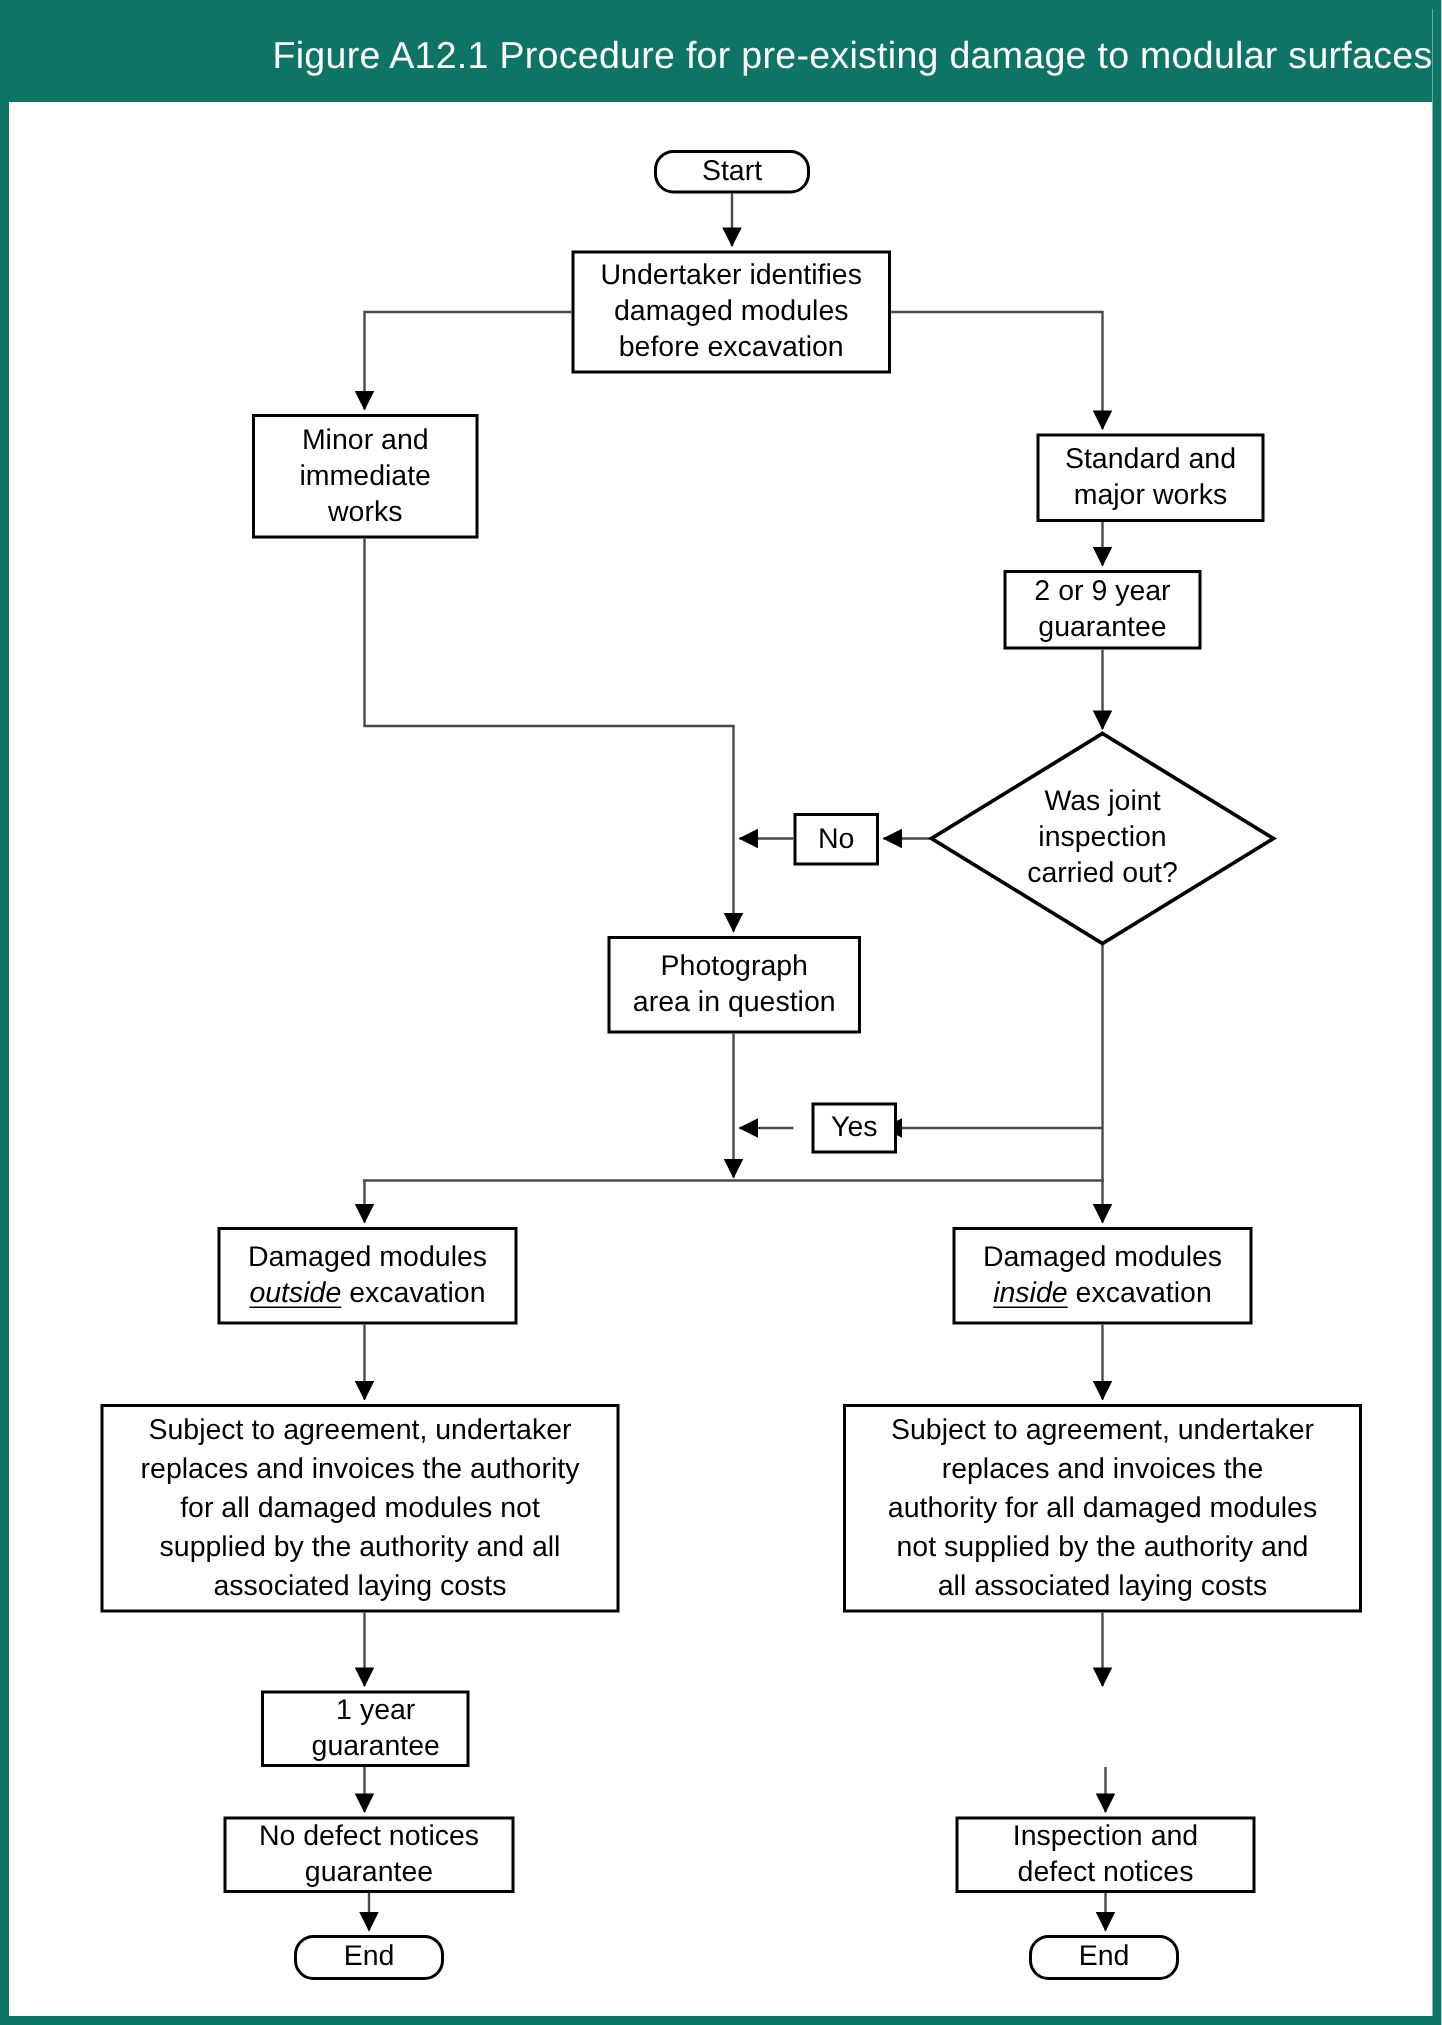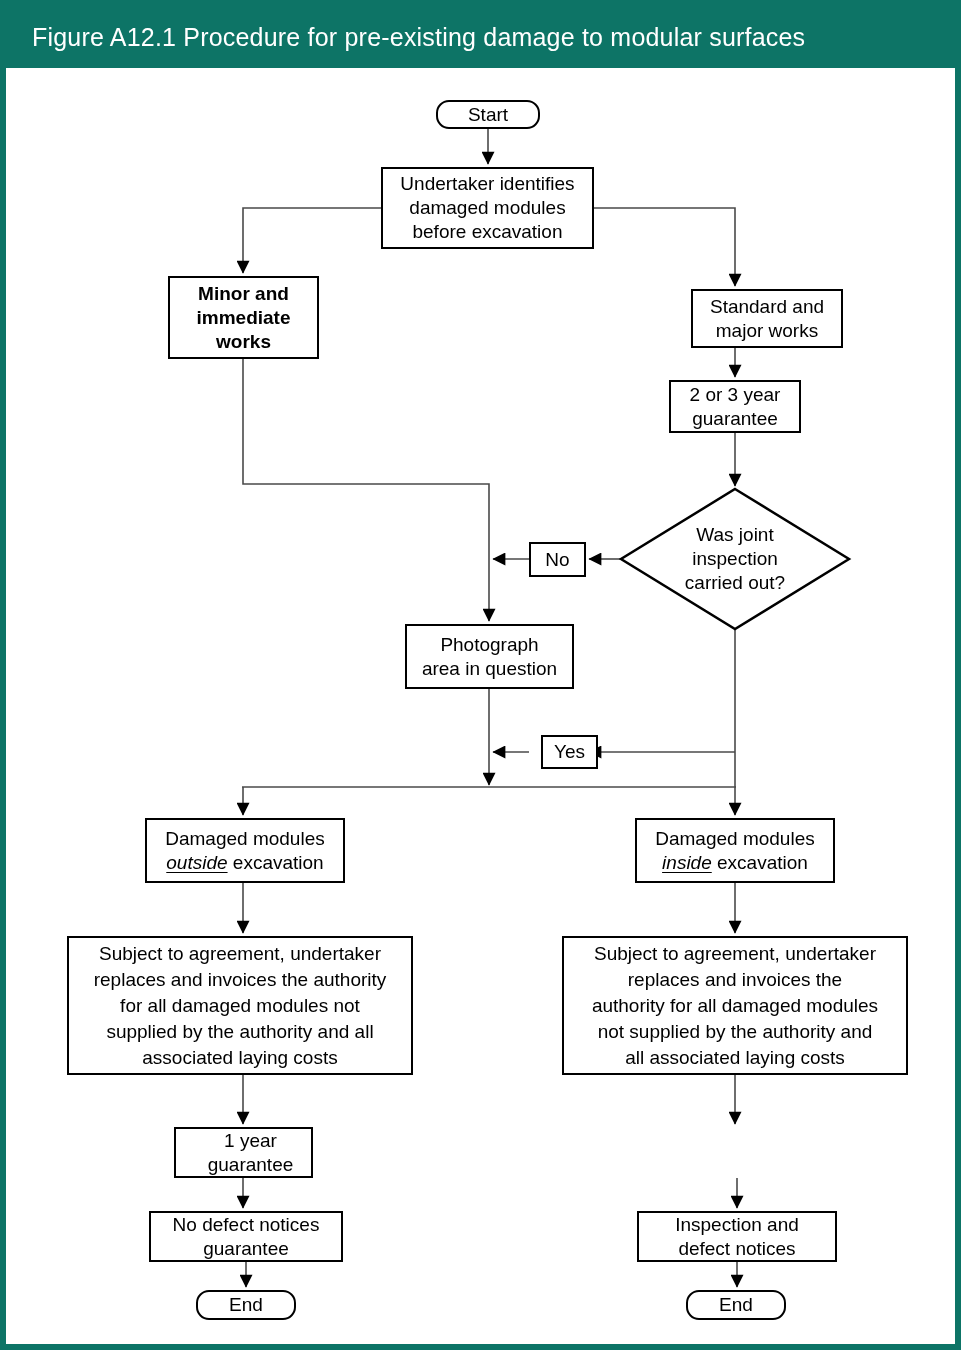--- a/index.html
+++ b/index.html
@@ -12,20 +12,21 @@
     overflow:hidden;
     box-sizing:border-box;
     border:6px solid #0d7466;
   }
   .header{
     position:absolute;left:0;top:0;right:0;height:62px;
     background:#0d7466;
     display:flex;align-items:center;
     padding-left:26px;
     z-index:3;
+    justify-content:flex-end;
   }
   .header .title{
     color:#ffffff;font-size:25px;letter-spacing:0.2px;
   }
   svg.connectors{position:absolute;left:0;top:0;z-index:1;pointer-events:none;}
   .box{
     position:absolute;box-sizing:border-box;
     background:#ffffff;border:2.5px solid #000;
     display:flex;align-items:center;justify-content:center;
     text-align:center;font-size:19px;line-height:24px;
@@ -88,33 +89,33 @@
   <div class="box round" style="left:430px;top:94px;width:104px;height:29px;">
       <span>Start</span>
     </div>
 
   <div class="box" style="left:375px;top:161px;width:213px;height:82px;">
       <span>Undertaker identifies
 damaged modules
 before excavation</span>
     </div>
 
-  <div class="box" style="left:162px;top:270px;width:151px;height:83px;font-weight:bold;">
+  <div class="box" style="left:162px;top:270px;width:151px;height:83px;">
       <span>Minor and
 immediate
 works</span>
     </div>
 
   <div class="box" style="left:653px;top:283px;width:152px;height:59px;margin-left:32px;">
       <span>Standard and
 major works</span>
     </div>
 
   <div class="box" style="left:663px;top:374px;width:132px;height:53px;">
-      <span>2 or 3 year
+      <span>2 or 9 year
 guarantee</span>
     </div>
 
   <div class="dtext" style="left:619px;top:513px;width:220px;height:80px;">
       <span style="white-space:pre-line;">Was joint
 inspection
 carried out?</span>
     </div>
 
   <div class="box" style="left:523px;top:536px;width:57px;height:35px;">

